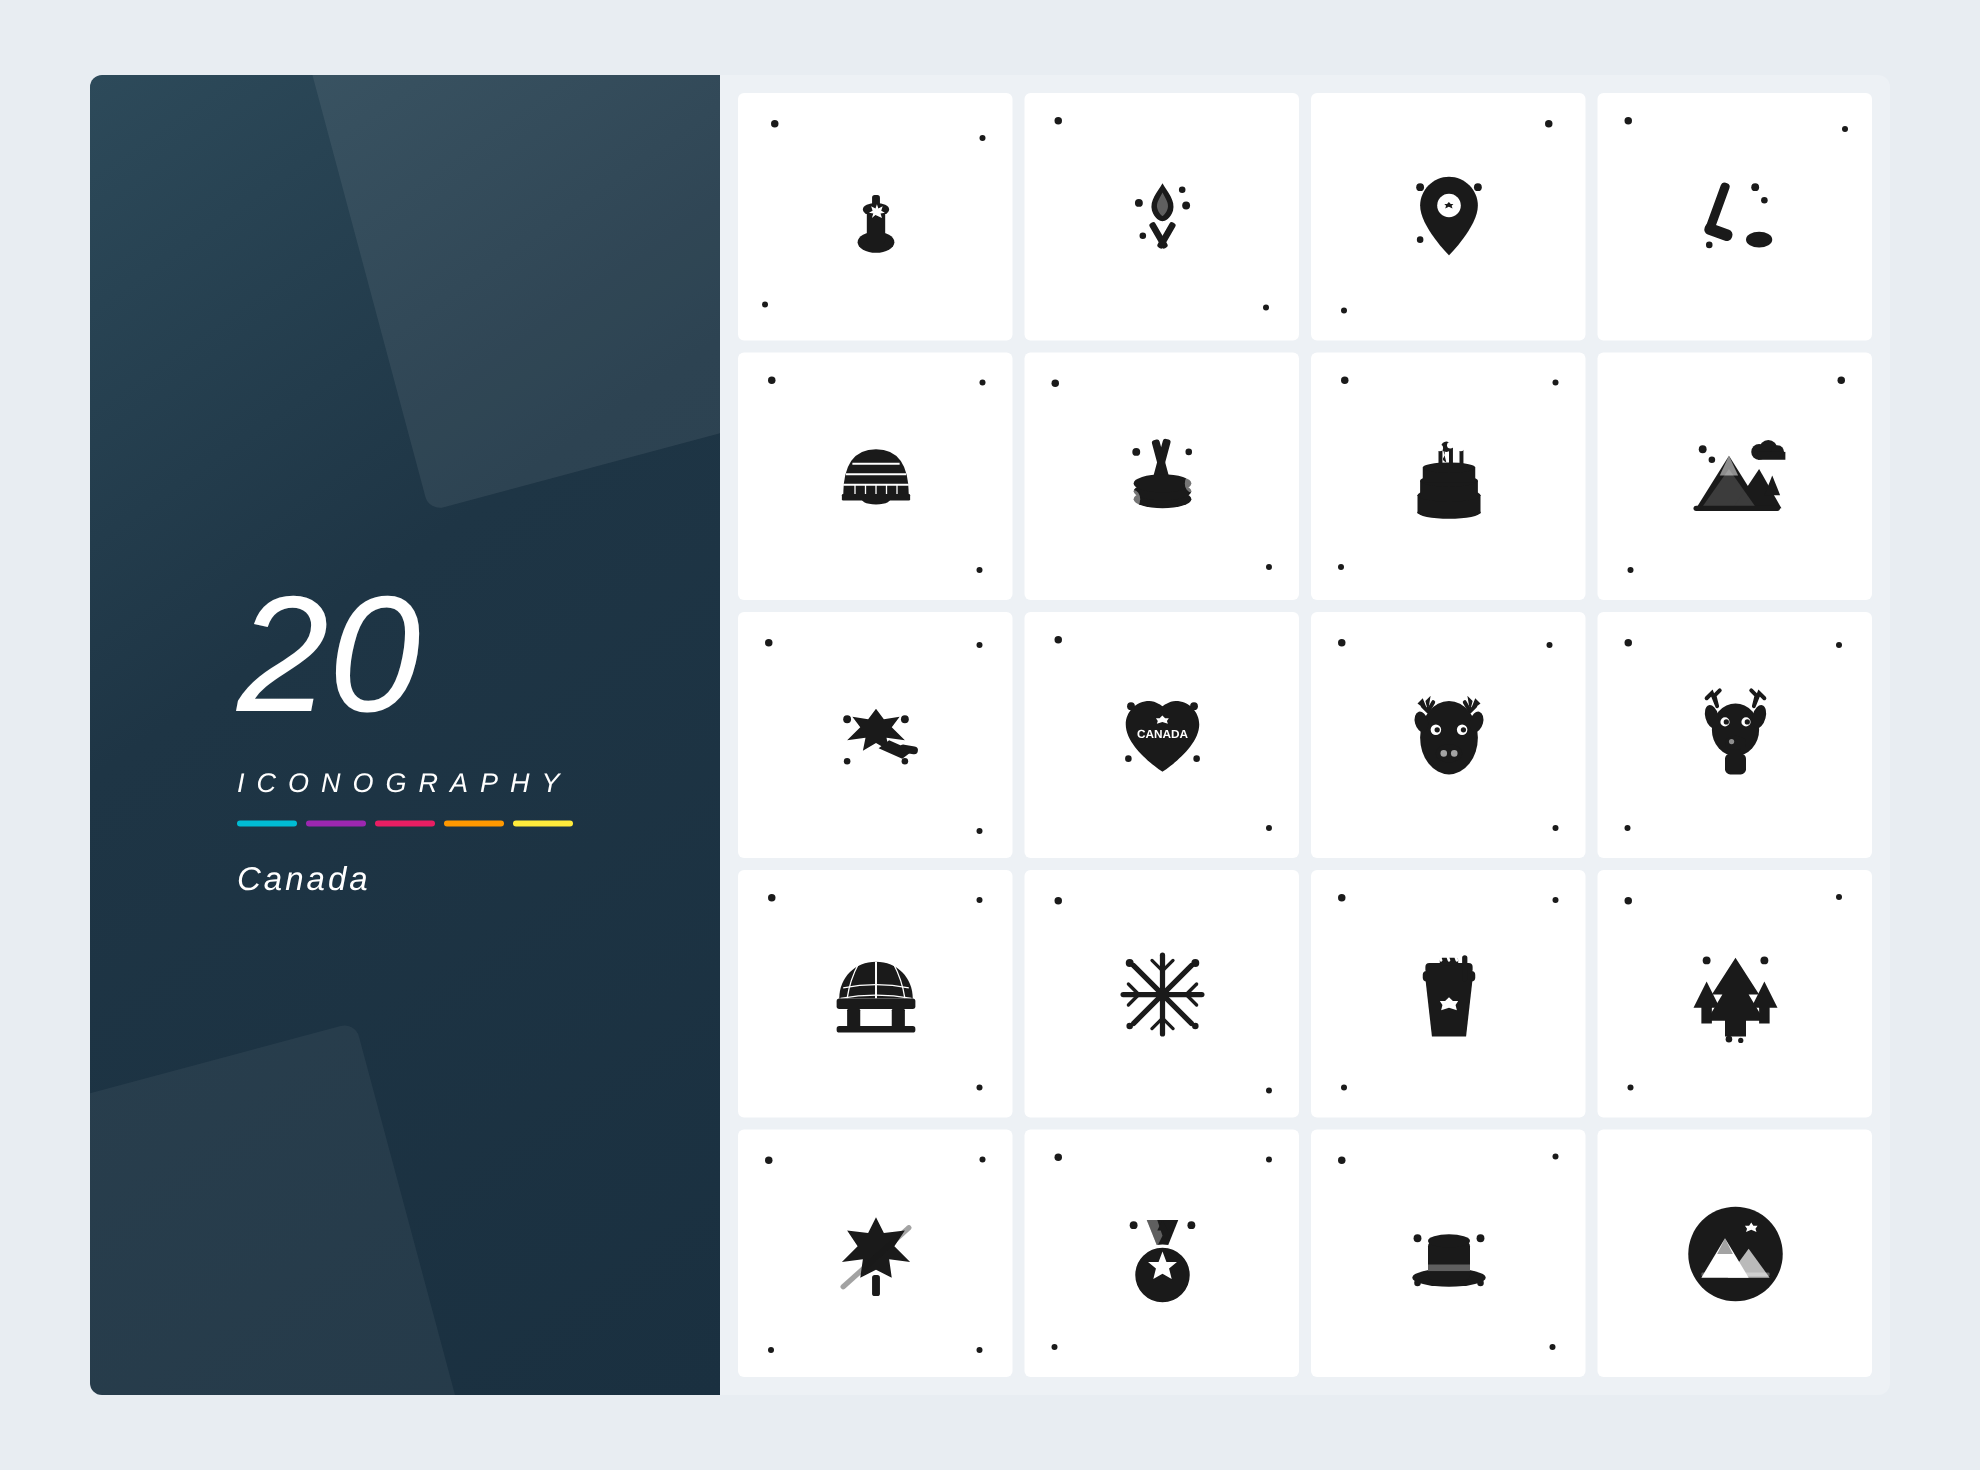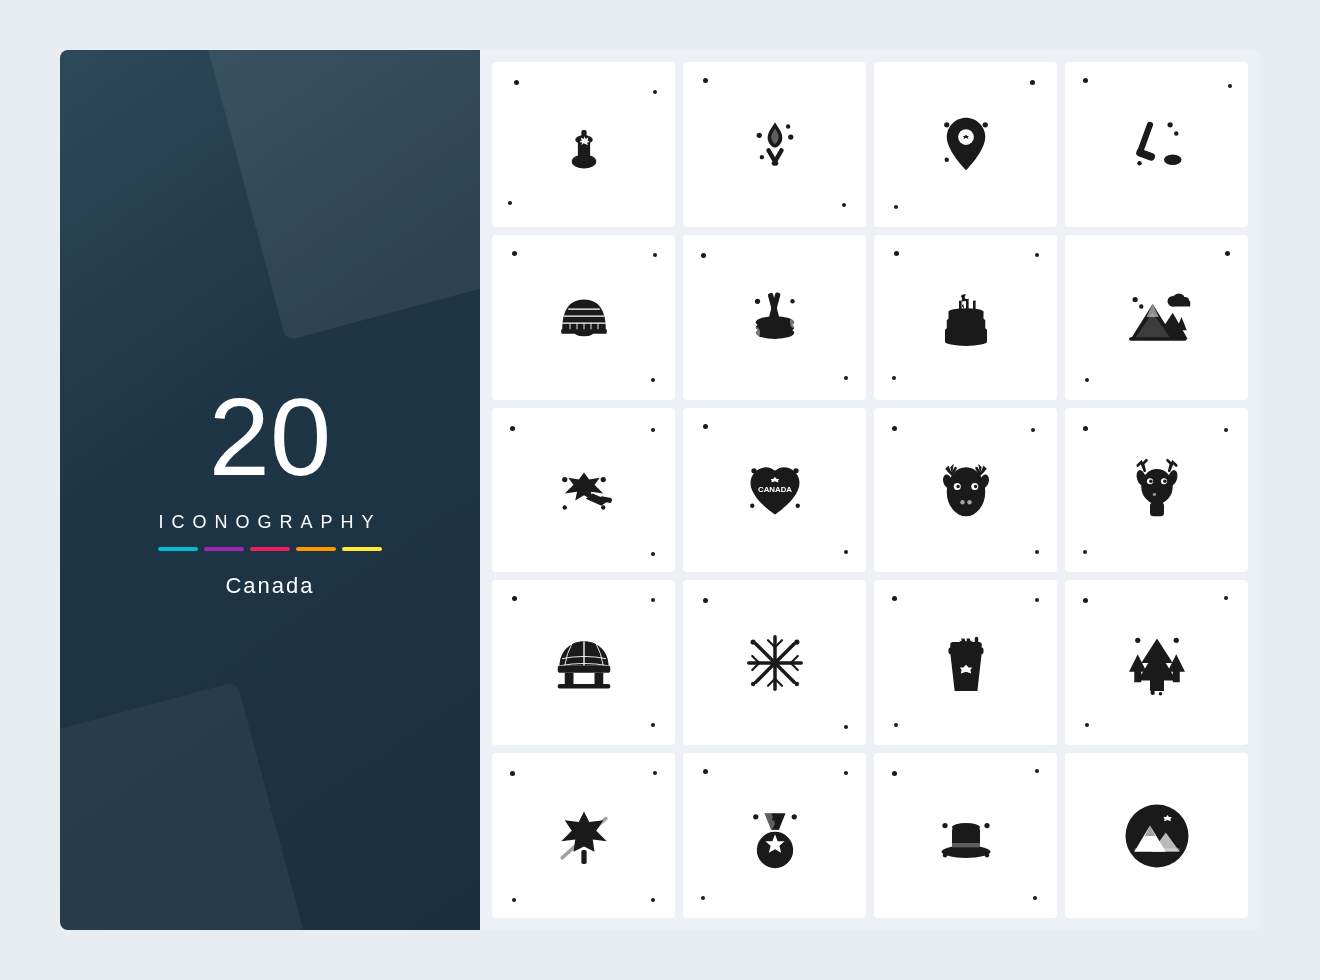--- a/index.html
+++ b/index.html
@@ -50,21 +50,21 @@
       left: -40px;
       width: 260px;
       height: 300px;
       background: rgba(255,255,255,0.05);
       transform: rotate(-15deg);
       border-radius: 10px;
     }
     .left-content {
       position: relative;
       z-index: 2;
-      text-align: center;
+      font-style: italic;
     }
     .big-number {
       font-size: 110px;
       font-weight: 300;
       color: white;
       line-height: 1;
       margin-bottom: 20px;
     }
     .iconography-label {
       font-size: 18px;

